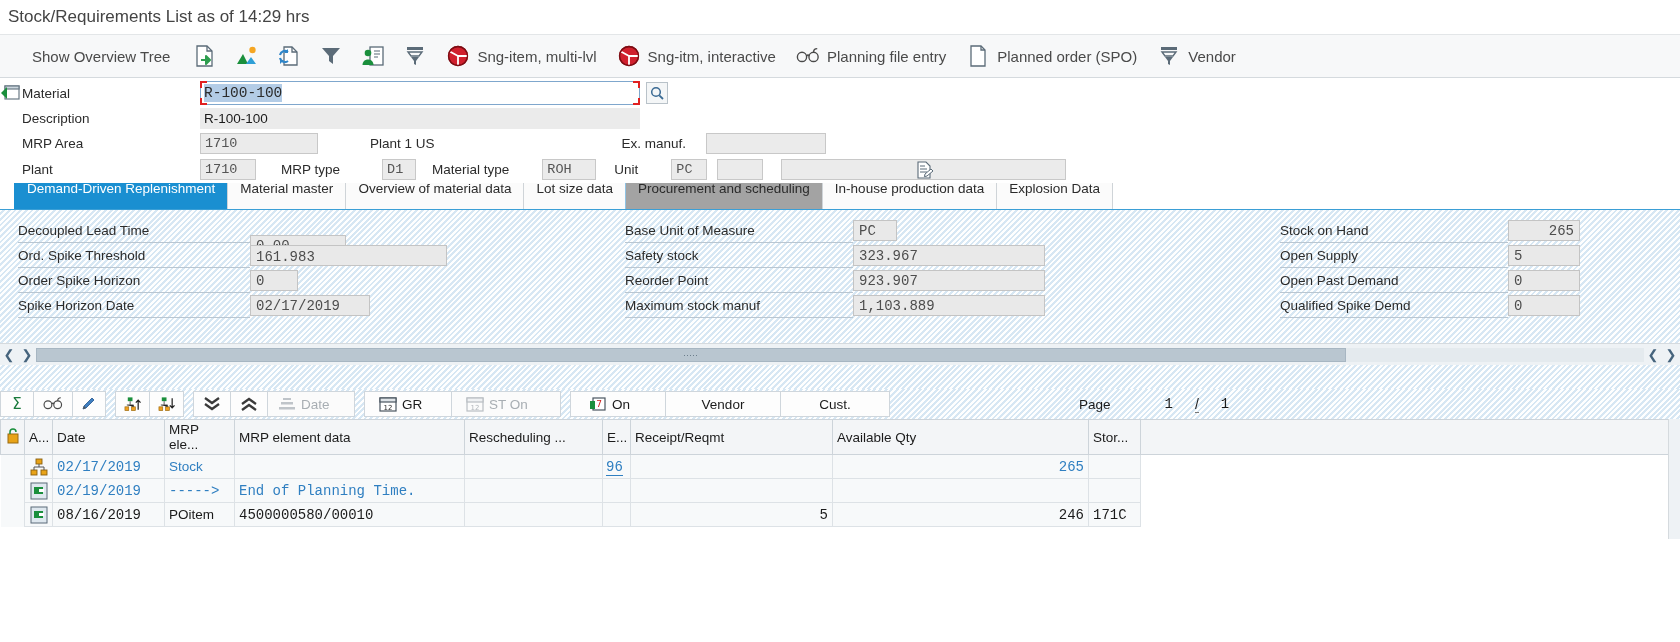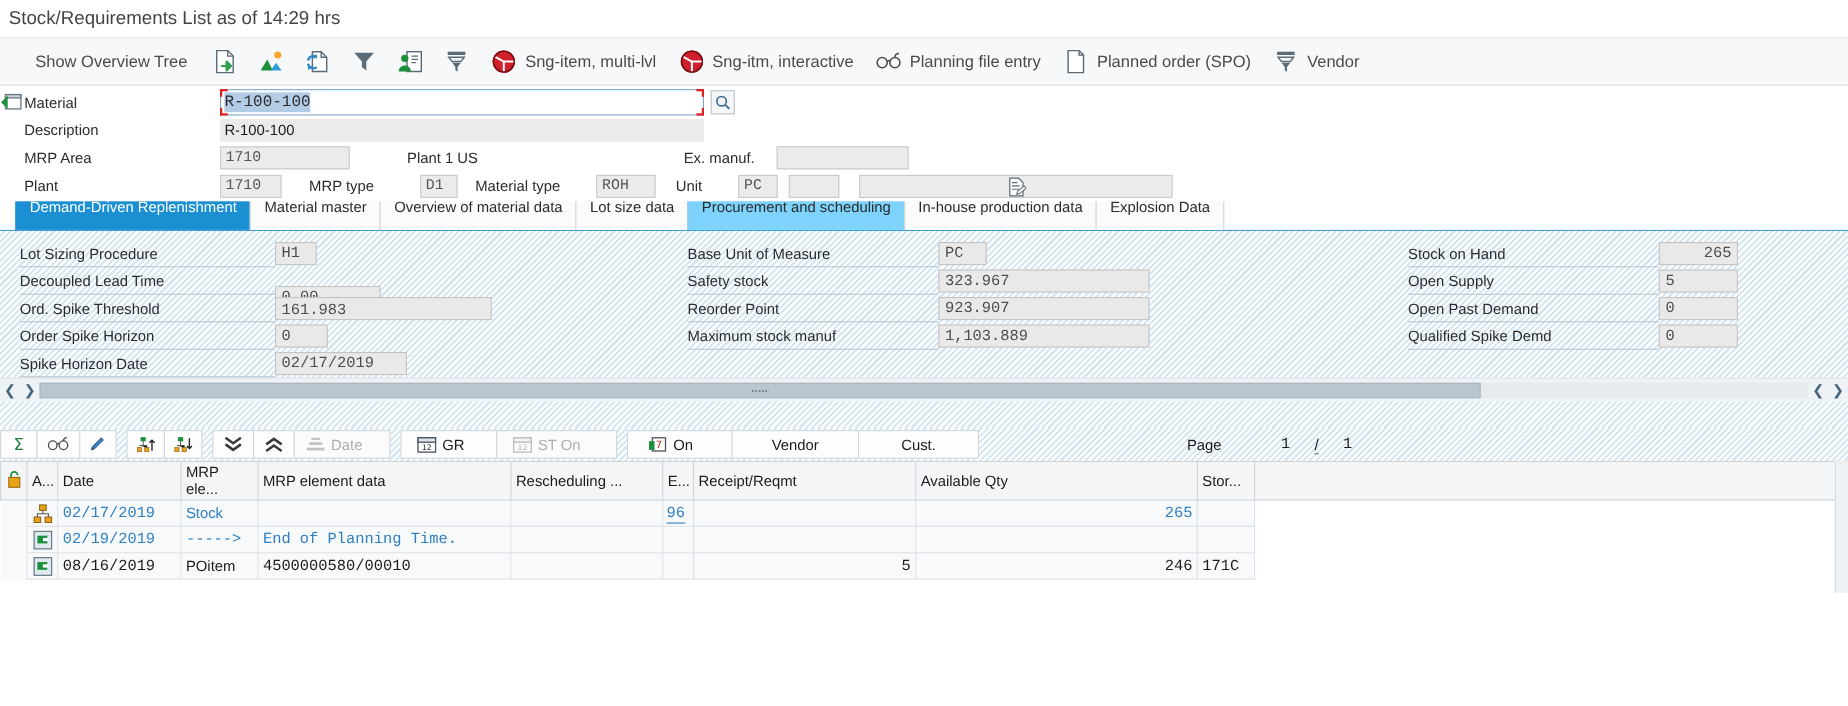--- a/index.html
+++ b/index.html
@@ -107,21 +107,21 @@
     background: #fbfbfb;
     margin-right: -1px;
     cursor: default;
     white-space: nowrap;
   }
   .tab.active {
     background: #1a8fd1; color: #fff;
     border-color: #1a8fd1;
     font-weight: normal;
   }
-  .tab.hover { background: #7dd3fc; border-color: #8fc3e4; }
+  .tab.hover { background: #a3a3a3; border-color: #8fc3e4; }
 
   
   .stripe {
     background-color: #f2f7fb;
     background-image: repeating-linear-gradient(
       135deg,
       rgba(255,255,255,0.95) 0px, rgba(255,255,255,0.95) 2px,
       rgba(210,228,242,0.85) 2px, rgba(210,228,242,0.85) 4px);
   }
   .panel { position: relative; }
@@ -390,26 +390,20 @@
     <div class="tab">Overview of material data</div>
     <div class="tab">Lot size data</div>
     <div class="tab hover">Procurement and scheduling</div>
     <div class="tab">In-house production data</div>
     <div class="tab">Explosion Data</div>
   </div>
 
   <div class="stripe panel" style="height:133px; padding-top:8px; position:relative;">
 
     <div style="position:absolute; left:18px; top:8px; width:455px;">
-      <div class="prow">
-        <div class="plabel" style="width:232px;">Lot Sizing Procedure</div>
-        <div class="pval" style="width:38px;">
-            <span>H1</span>
-          </div>
-      </div>
       <div class="prow">
         <div class="plabel" style="width:232px;">Decoupled Lead Time</div>
         <div class="pval" style="width:96px;margin-top:30px;">
             <span>0.00</span>
           </div>
       </div>
       <div class="prow">
         <div class="plabel" style="width:232px;">Ord. Spike Threshold</div>
         <div class="pval" style="width:197px;align-items:flex-end;">
             <span>161.983</span>

